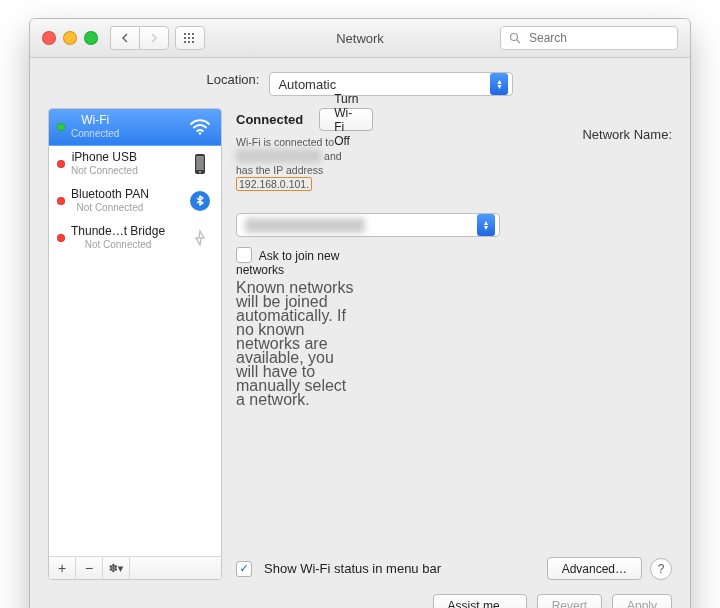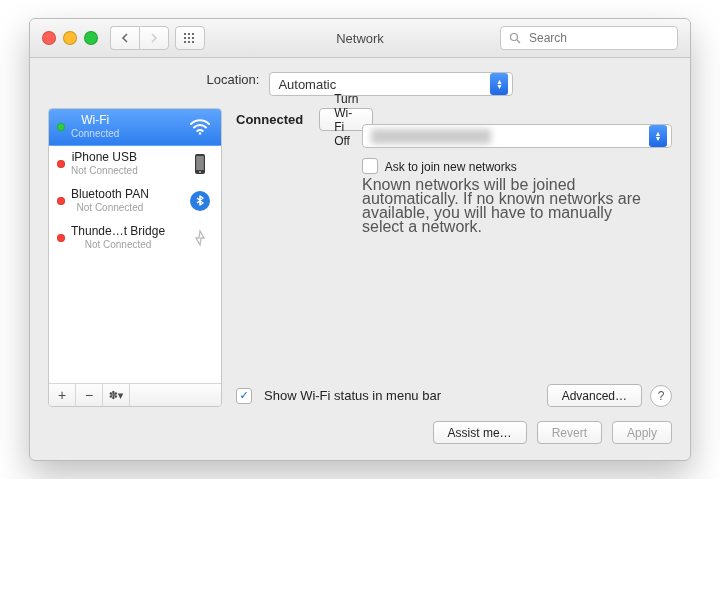--- a/index.html
+++ b/index.html
@@ -183,22 +183,26 @@
         </div>
       </div>
 
       <div class="main">
         <div class="grid">
           <div>
             <div class="statline">
               <span class="bold">Connected</span>
               <span class="btn" style="margin-left:auto">Turn Wi-Fi Off</span>
             </div>
-          </div>
-
+            <div class="desc">
+              <span>Wi-Fi is connected to </span><span class="blur">REDACTED SSID</span><span> and has the IP address </span><span class="iphi">192.168.0.101.</span>
+            </div>
+          </div>
+
+          <div class="lbl netname-row">Network Name:</div>
           <div class="netname-row">
             <div class="select" style="min-width:250px">
               <span class="blur" style="width:120px">REDACTED</span>
               <span class="endcap">▲<br>▼</span>
             </div>
             <div style="margin-top:10px" class="join">
               <span class="cb"></span>
               <span>Ask to join new networks</span>
             </div>
             <div class="small">Known networks will be joined automatically. If no known networks are available, you will have to manually select a network.</div>

